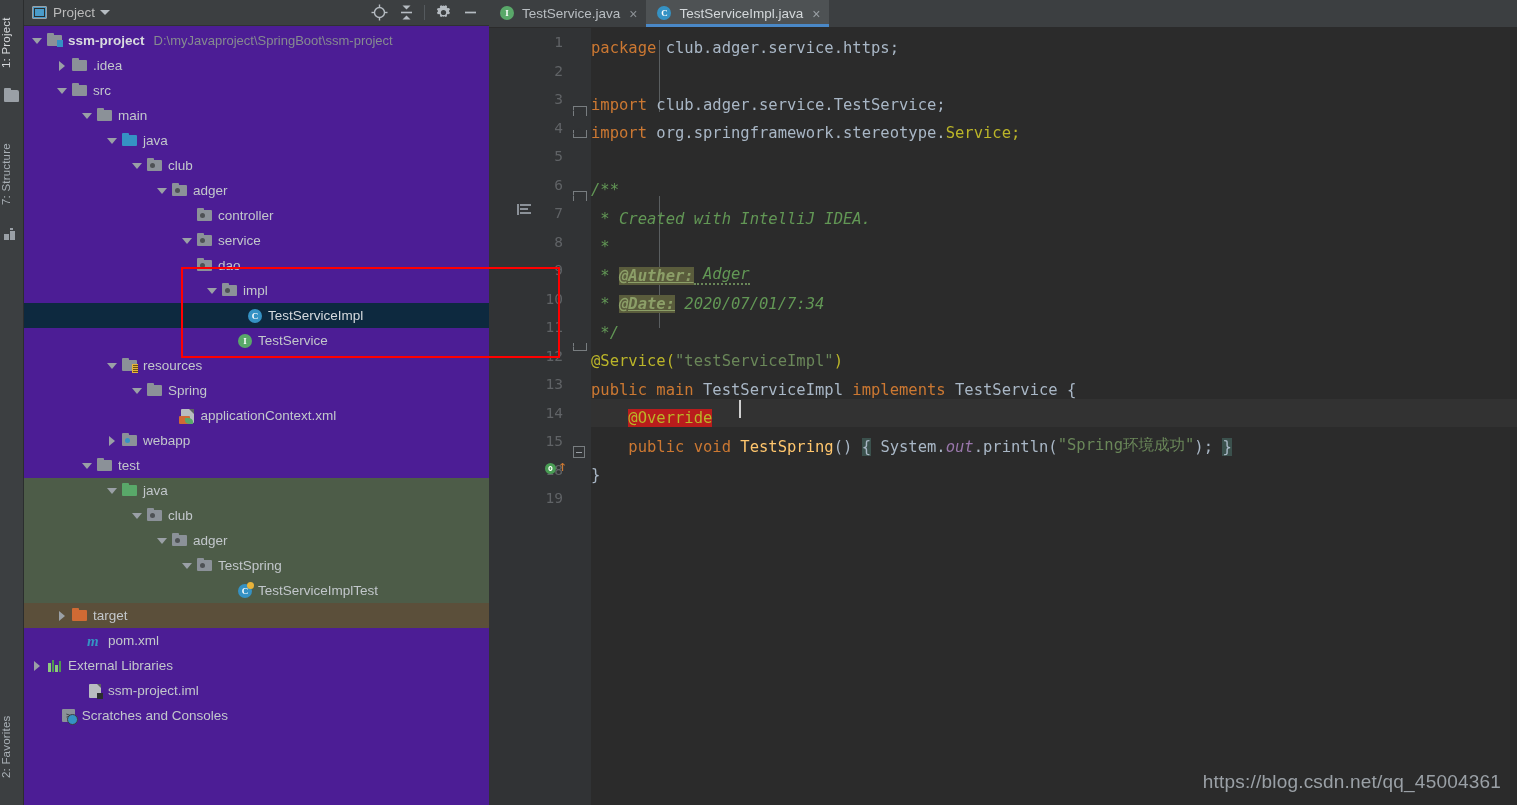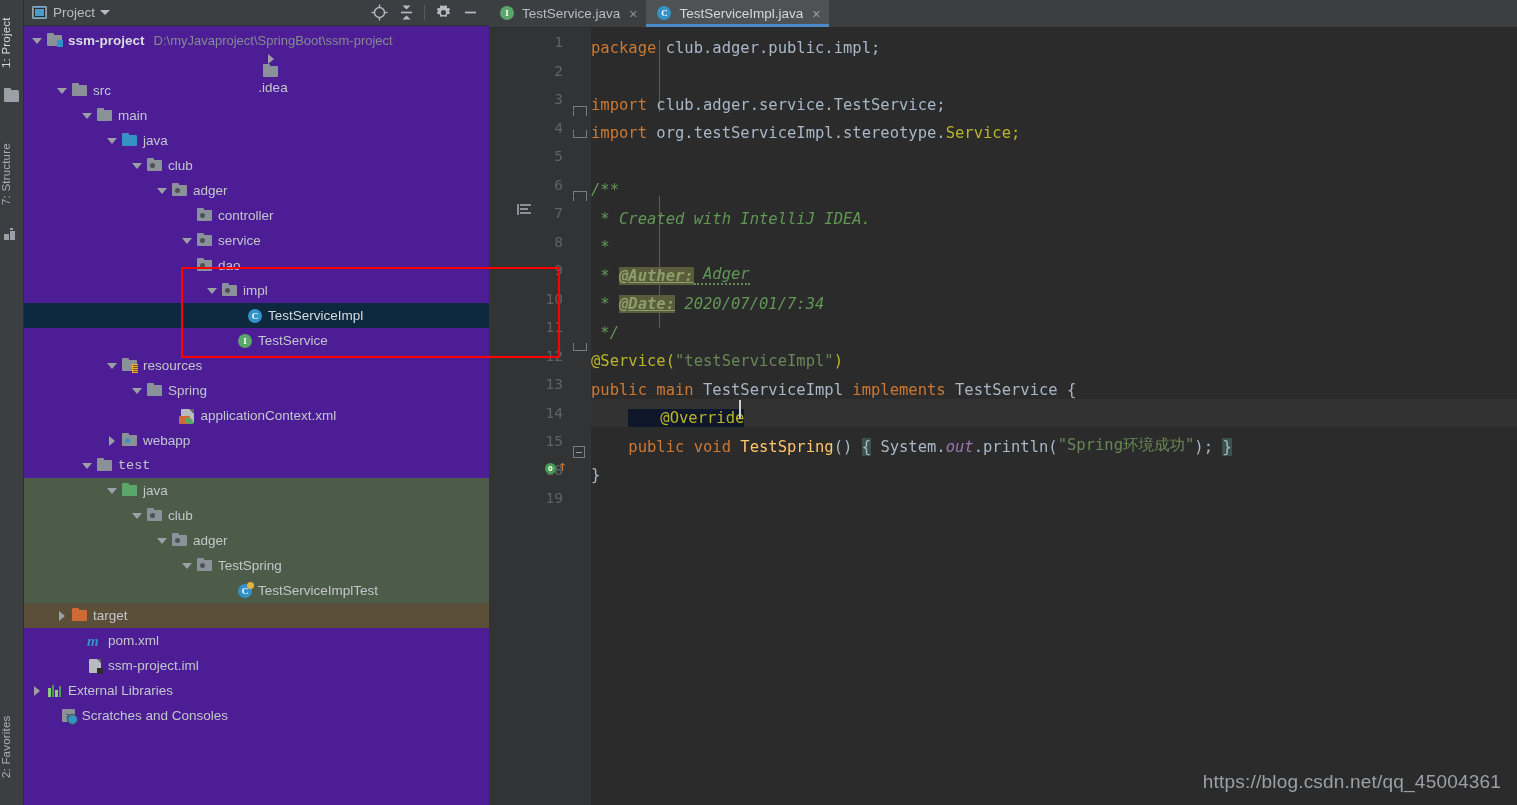--- a/index.html
+++ b/index.html
@@ -300,21 +300,21 @@
   .str     { color: #6a8759; }
   .ann     { color: #bbb529; margin-top: 44px; }
   .cls     { color: #a9b7c6; }
   .cmt     { color: #629755; font-style: italic; }
   .cmt-tag { color: #8c9f68; font-style: italic; font-weight:bold;
              background:#5a5c3c; text-decoration: underline; }
   .typo    { border-bottom: 2px dotted #6a8759; }
   .field   { color: #9876aa; font-style: italic; }
   .meth    { color: #ffc66d; }
   .brace-hl{ background:#3b514d; }
-  .ann-hl  { background:#0f172a;padding-left:32px; }
+  .ann-hl  { background:#b91c1c; }
 
   .gmark-green {
     position:absolute; left:58px; top:9px; width:11px; height:11px;
     border-radius:50%; background:#499c54; color:#fff; font-size:8px;
     display:flex; align-items:center; justify-content:center; font-weight:bold;
   }
   .gutter-struct {
     position:absolute; left:28px; top:9px; width:14px; height:11px;
   }
   .gutter-struct i{ position:absolute; left:3px; height:1.6px; background:#8b9198; }
@@ -392,21 +392,21 @@
         <div class="node" style="padding-left: 8px;">
           <span class="arrow open"></span>
           <span class="ico">
             <span class="f-grey">
               <span class="src-badge"></span>
             </span>
           </span>
           <span class="lbl bold">ssm-project</span>
           <span class="path">D:\myJavaproject\SpringBoot\ssm-project</span>
         </div>
-        <div class="node" style="padding-left: 33px; flex-direction: column;">
+        <div class="node" style="padding-left: 33px;">
           <span class="arrow closed"></span>
           <span class="ico">
             <span class="f-grey"></span>
           </span>
           <span class="lbl">.idea</span>
         </div>
         <div class="node" style="padding-left: 33px;">
           <span class="arrow open"></span>
           <span class="ico">
             <span class="f-grey"></span>
@@ -507,21 +507,21 @@
           </span>
           <span class="lbl">applicationContext.xml</span>
         </div>
         <div class="node" style="padding-left: 83px;">
           <span class="arrow closed"></span>
           <span class="ico">
             <span class="pkg web"></span>
           </span>
           <span class="lbl">webapp</span>
         </div>
-        <div class="node" style="padding-left: 58px; font-family: Liberation Mono, monospace;">
+        <div class="node" style="padding-left: 58px;">
           <span class="arrow open"></span>
           <span class="ico">
             <span class="f-grey"></span>
           </span>
           <span class="lbl">test</span>
         </div>
         <div class="node hl-test" style="padding-left: 83px;">
           <span class="arrow open"></span>
           <span class="ico">
             <span class="f-green"></span>
@@ -562,39 +562,39 @@
             <span class="f-orange"></span>
           </span>
           <span class="lbl">target</span>
         </div>
         <div class="node" style="padding-left: 48px;">
           <span class="arrow"></span>
           <span class="ico">
             <span class="maven-m">m</span>
           </span>
           <span class="lbl">pom.xml</span>
-        </div>
-        <div class="node" style="padding-left: 48px;">
-          <span class="arrow"></span>
-          <span class="ico">
-            <span class="iml-file"></span>
-          </span>
-          <span class="lbl">ssm-project.iml</span>
         </div>
         <div class="node" style="padding-left: 8px;">
           <span class="arrow closed"></span>
           <span class="ico">
             <span class="lib-bars">
               <i></i>
               <i></i>
               <i></i>
               <i></i>
             </span>
           </span>
           <span class="lbl">External Libraries</span>
+        </div>
+        <div class="node" style="padding-left: 48px;">
+          <span class="arrow"></span>
+          <span class="ico">
+            <span class="iml-file"></span>
+          </span>
+          <span class="lbl">ssm-project.iml</span>
         </div>
         <div class="node" style="padding-left: 21.75px;">
           <span class="arrow"></span>
           <span class="ico">
             <span class="scratch">&gt;</span>
           </span>
           <span class="lbl">Scratches and Consoles</span>
         </div>
       </div>
   </div>
@@ -656,27 +656,27 @@
           <i></i>
           <i></i>
           <i></i>
         </div>
 
       <div class="gmark-green" style="position:absolute;left:56px;top:435px;">o</div>
       <div style="position:absolute;left:69px;top:429px;color:#cc7832;font-size:15px;
                   font-family:'DejaVu Sans Mono',monospace;">↑</div>
 
       <div class="code-lines">
-        <div class="cline"><span class="kw">package</span><span> </span><span>club.adger.public.impl;</span></div>
+        <div class="cline"><span class="kw">package</span><span> </span><span>club.adger.service.https;</span></div>
 
         <div class="cline"></div>
 
         <div class="cline"><span class="kw">import</span><span> </span><span>club.adger.service.</span><span>TestService;</span></div>
 
-        <div class="cline"><span class="kw">import</span><span> </span><span>org.testServiceImpl.stereotype.</span><span class="ann">Service;</span></div>
+        <div class="cline"><span class="kw">import</span><span> </span><span>org.springframework.stereotype.</span><span class="ann">Service;</span></div>
 
         <div class="cline"></div>
 
         <div class="cline"><span class="cmt">/**</span></div>
 
         <div class="cline"><span class="cmt"> * Created with IntelliJ IDEA.</span></div>
 
         <div class="cline"><span class="cmt"> *</span></div>
 
         <div class="cline"><span class="cmt"> * </span><span class="cmt-tag">@Auther:</span><span class="cmt typo"> Adger</span></div>

